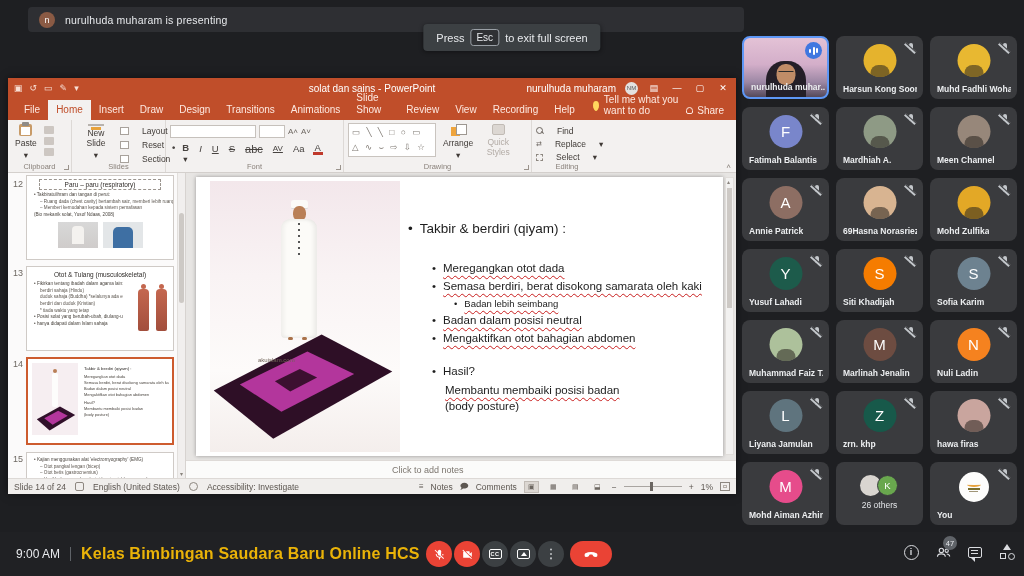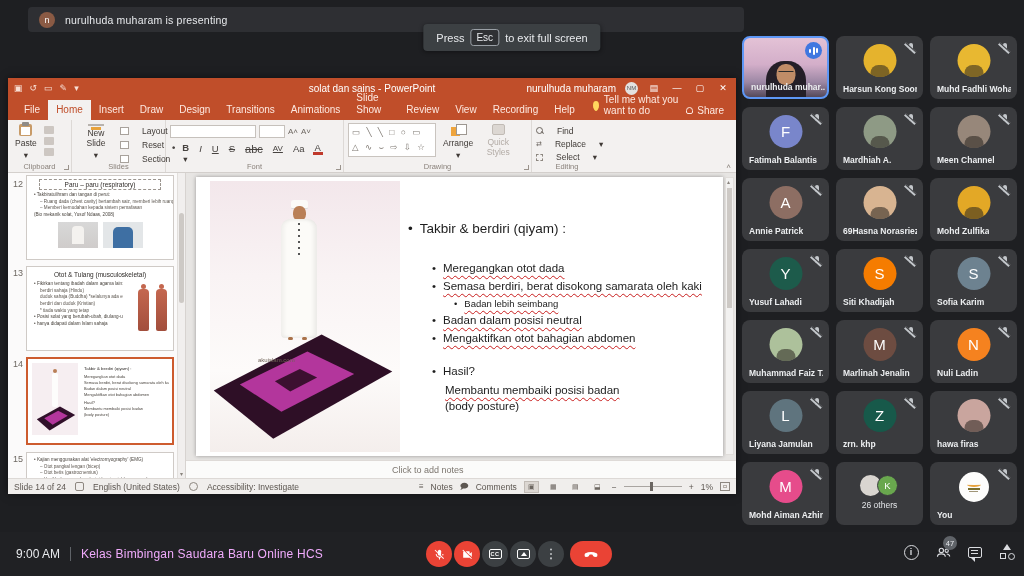--- a/index.html
+++ b/index.html
@@ -155,21 +155,21 @@
 .others-label{position:absolute;left:0;right:0;top:38px;text-align:center;font-size:8.5px;color:#e3e5e8}
 .logo-av{position:absolute;left:50%;top:10px;transform:translateX(-50%);width:30px;height:30px;border-radius:50%;background:#fdfdfc;display:flex;flex-direction:column;align-items:center;justify-content:center;gap:1px}
 .logo-arc{width:14px;height:5px;border-bottom:2px solid #e8a33d;border-radius:50%}
 .logo-ln{width:12px;height:1.5px;background:#7b6f2e}
 .logo-ln2{width:9px;height:1.5px;background:#a09577}
 
 
 .bbar{position:absolute;left:0;right:0;bottom:0;height:44px;background:#202124;display:flex;align-items:center;padding:0 16px}
 .btime{color:#e8eaed;font-size:12px}
 .bsep{width:1px;height:14px;background:#5f6368;margin:0 10px}
-.bname{color:#f0abfc;font-size:12px;font-weight:normal;letter-spacing:.2px}
+.bname{color:#eab308;font-size:16px;font-weight:bold;letter-spacing:.2px}
 .controls{position:absolute;left:426px;top:9px;display:flex;gap:2px;align-items:center}
 .cbtn{width:26px;height:26px;border-radius:50%;display:flex;align-items:center;justify-content:center}
 .cbtn.red{background:#ea4335}.cbtn.dark{background:#3c4043}
 .cbtn svg{width:13px;height:13px;fill:#fff}
 .endcall{width:42px;height:26px;border-radius:13px;background:#ea4335;display:flex;align-items:center;justify-content:center;margin-left:4px}
 .endcall svg{width:16px;height:16px;fill:#fff}
 .cc-in{width:13px;height:10px;border:1.3px solid #fff;border-radius:2px;color:#fff;font-size:5.5px;font-weight:bold;display:flex;align-items:center;justify-content:center;letter-spacing:.5px}
 .pr-in{width:13px;height:10px;border:1.3px solid #fff;border-radius:2px;position:relative}
 .pr-in::after{content:"";position:absolute;left:3.5px;top:2px;border-left:3px solid transparent;border-right:3px solid transparent;border-bottom:4px solid #fff}
 .dots{color:#e8eaed;font-size:13px;letter-spacing:0;line-height:10px}

